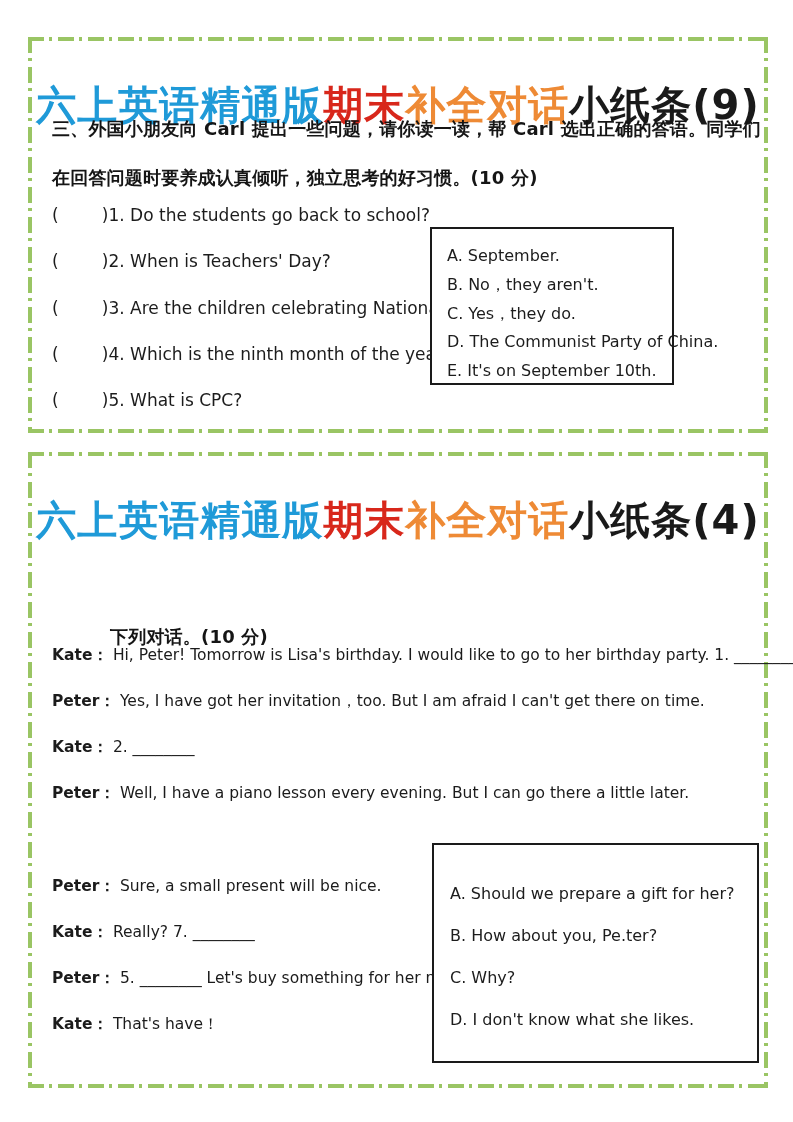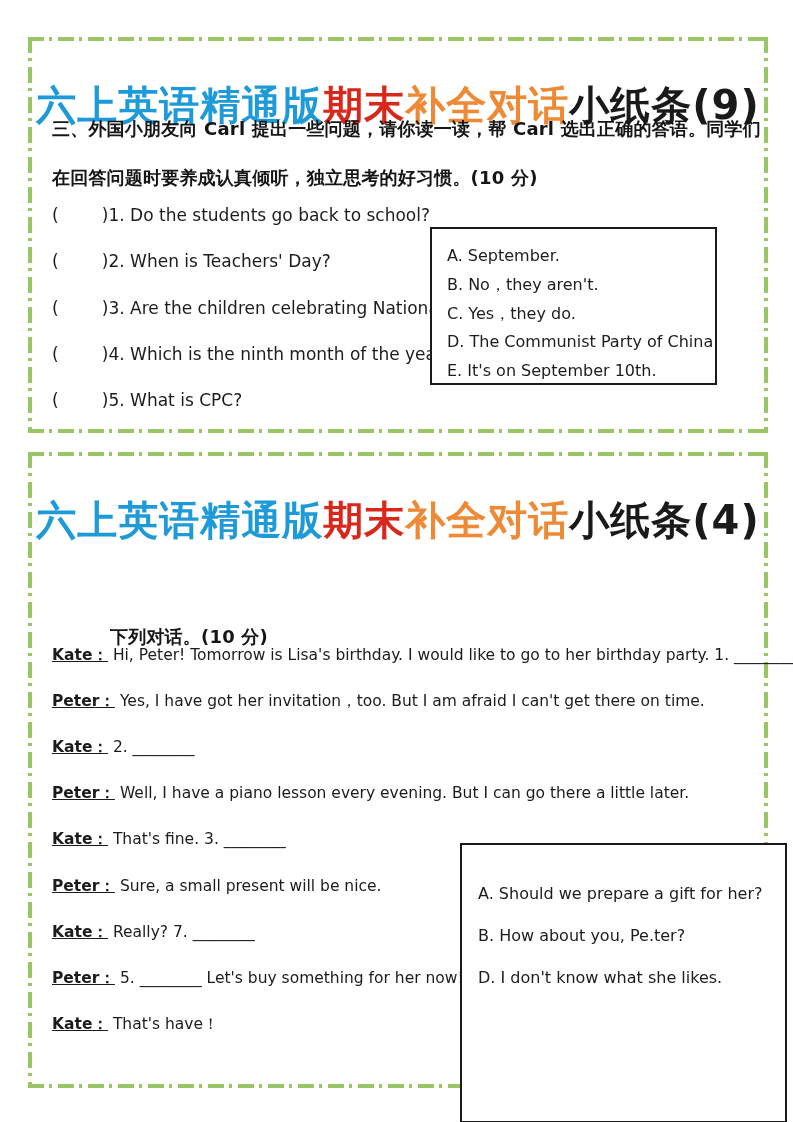--- a/index.html
+++ b/index.html
@@ -25,27 +25,27 @@
   .t-blue{color:#1f9ad8;} .t-red{color:#d8271b;} .t-orange{color:#ee8a35;} .t-black{color:#1a1a1a;}
 
   .instr{position:absolute;left:24px;right:16px;font-size:18px;font-weight:bold;
     color:#151515;white-space:nowrap;letter-spacing:0.2px;}
   .p1-i1{top:80px;} .p1-i2{top:129px;}
   .p2-i1{top:90px;} .p2-i2{top:135px;left:82px;margin-top:38px;}
 
   .q{position:absolute;left:24px;font-size:17px;white-space:pre;color:#1c1c1c;}
 
   .opt-box{position:absolute;border:2px solid #1a1a1a;background:#fff;box-sizing:border-box;}
-  .box1{left:402px;top:190px;width:287px;height:158px;padding:13px 8px 0 15px;}
+  .box1{left:402px;top:190px;width:244px;height:158px;padding:13px 8px 0 15px;}
   .box1 .opt{font-size:16px;line-height:28.8px;white-space:nowrap;}
-  .box2{left:432px;top:391px;width:327px;height:280px;padding:28px 8px 0 16px;}
+  .box2{left:404px;top:391px;width:327px;height:220px;padding:28px 8px 0 16px;}
   .box2 .opt{font-size:16px;line-height:42px;white-space:nowrap;}
 
   .dlg{position:absolute;left:24px;font-size:15.5px;white-space:nowrap;color:#1b1b1b;}
-  .spk{font-weight:bold;margin-right:5px;text-decoration:underline;}
+  .spk{font-weight:bold;margin-right:5px;}
 </style>
 </head>
 <body>
 
 <div>
 
   <section class="panel panel1">
     <i class="e et"></i>
     <i class="e eb"></i>
     <i class="e el"></i>
@@ -78,26 +78,26 @@
     <i class="e er"></i>
 
     <h1 class="ttl"><span class="t-blue">六上英语精通版</span><span class="t-red">期末</span><span class="t-orange">补全对话</span><span class="t-black">小纸条(4)</span></h1>
 
     <div class="instr p2-i2">下列对话。(10 分)</div>
 
     <div class="dlg" style="top:193px"><b class="spk">Kate：</b><span>Hi, Peter! Tomorrow is Lisa's birthday. I would like to go to her birthday party. 1. ________</span></div>
     <div class="dlg" style="top:239px"><b class="spk">Peter：</b><span>Yes, I have got her invitation，too. But I am afraid I can't get there on time.</span></div>
     <div class="dlg" style="top:285px"><b class="spk">Kate：</b><span>2. ________</span></div>
     <div class="dlg" style="top:331px"><b class="spk">Peter：</b><span>Well, I have a piano lesson every evening. But I can go there a little later.</span></div>
-    <div class="dlg" style="top:377px"><b class="spk">Kate：</b><span>That's fine. 3. ________</span></div>
     <div class="dlg" style="top:424px"><b class="spk">Peter：</b><span>Sure, a small present will be nice.</span></div>
     <div class="dlg" style="top:470px"><b class="spk">Kate：</b><span>Really? 7. ________</span></div>
     <div class="dlg" style="top:516px"><b class="spk">Peter：</b><span>5. ________ Let's buy something for her now!</span></div>
     <div class="dlg" style="top:562px"><b class="spk">Kate：</b><span>That's have！</span></div>
 
     <div class="opt-box box2">
       <div class="opt">A. Should we prepare a gift for her?</div>
       <div class="opt">B. How about you, Pe.ter?</div>
+      <div class="opt">C. Why?</div>
       <div class="opt">D. I don't know what she likes.</div>
     </div>
   </section>
 
 </div>
 
 </body></html>

